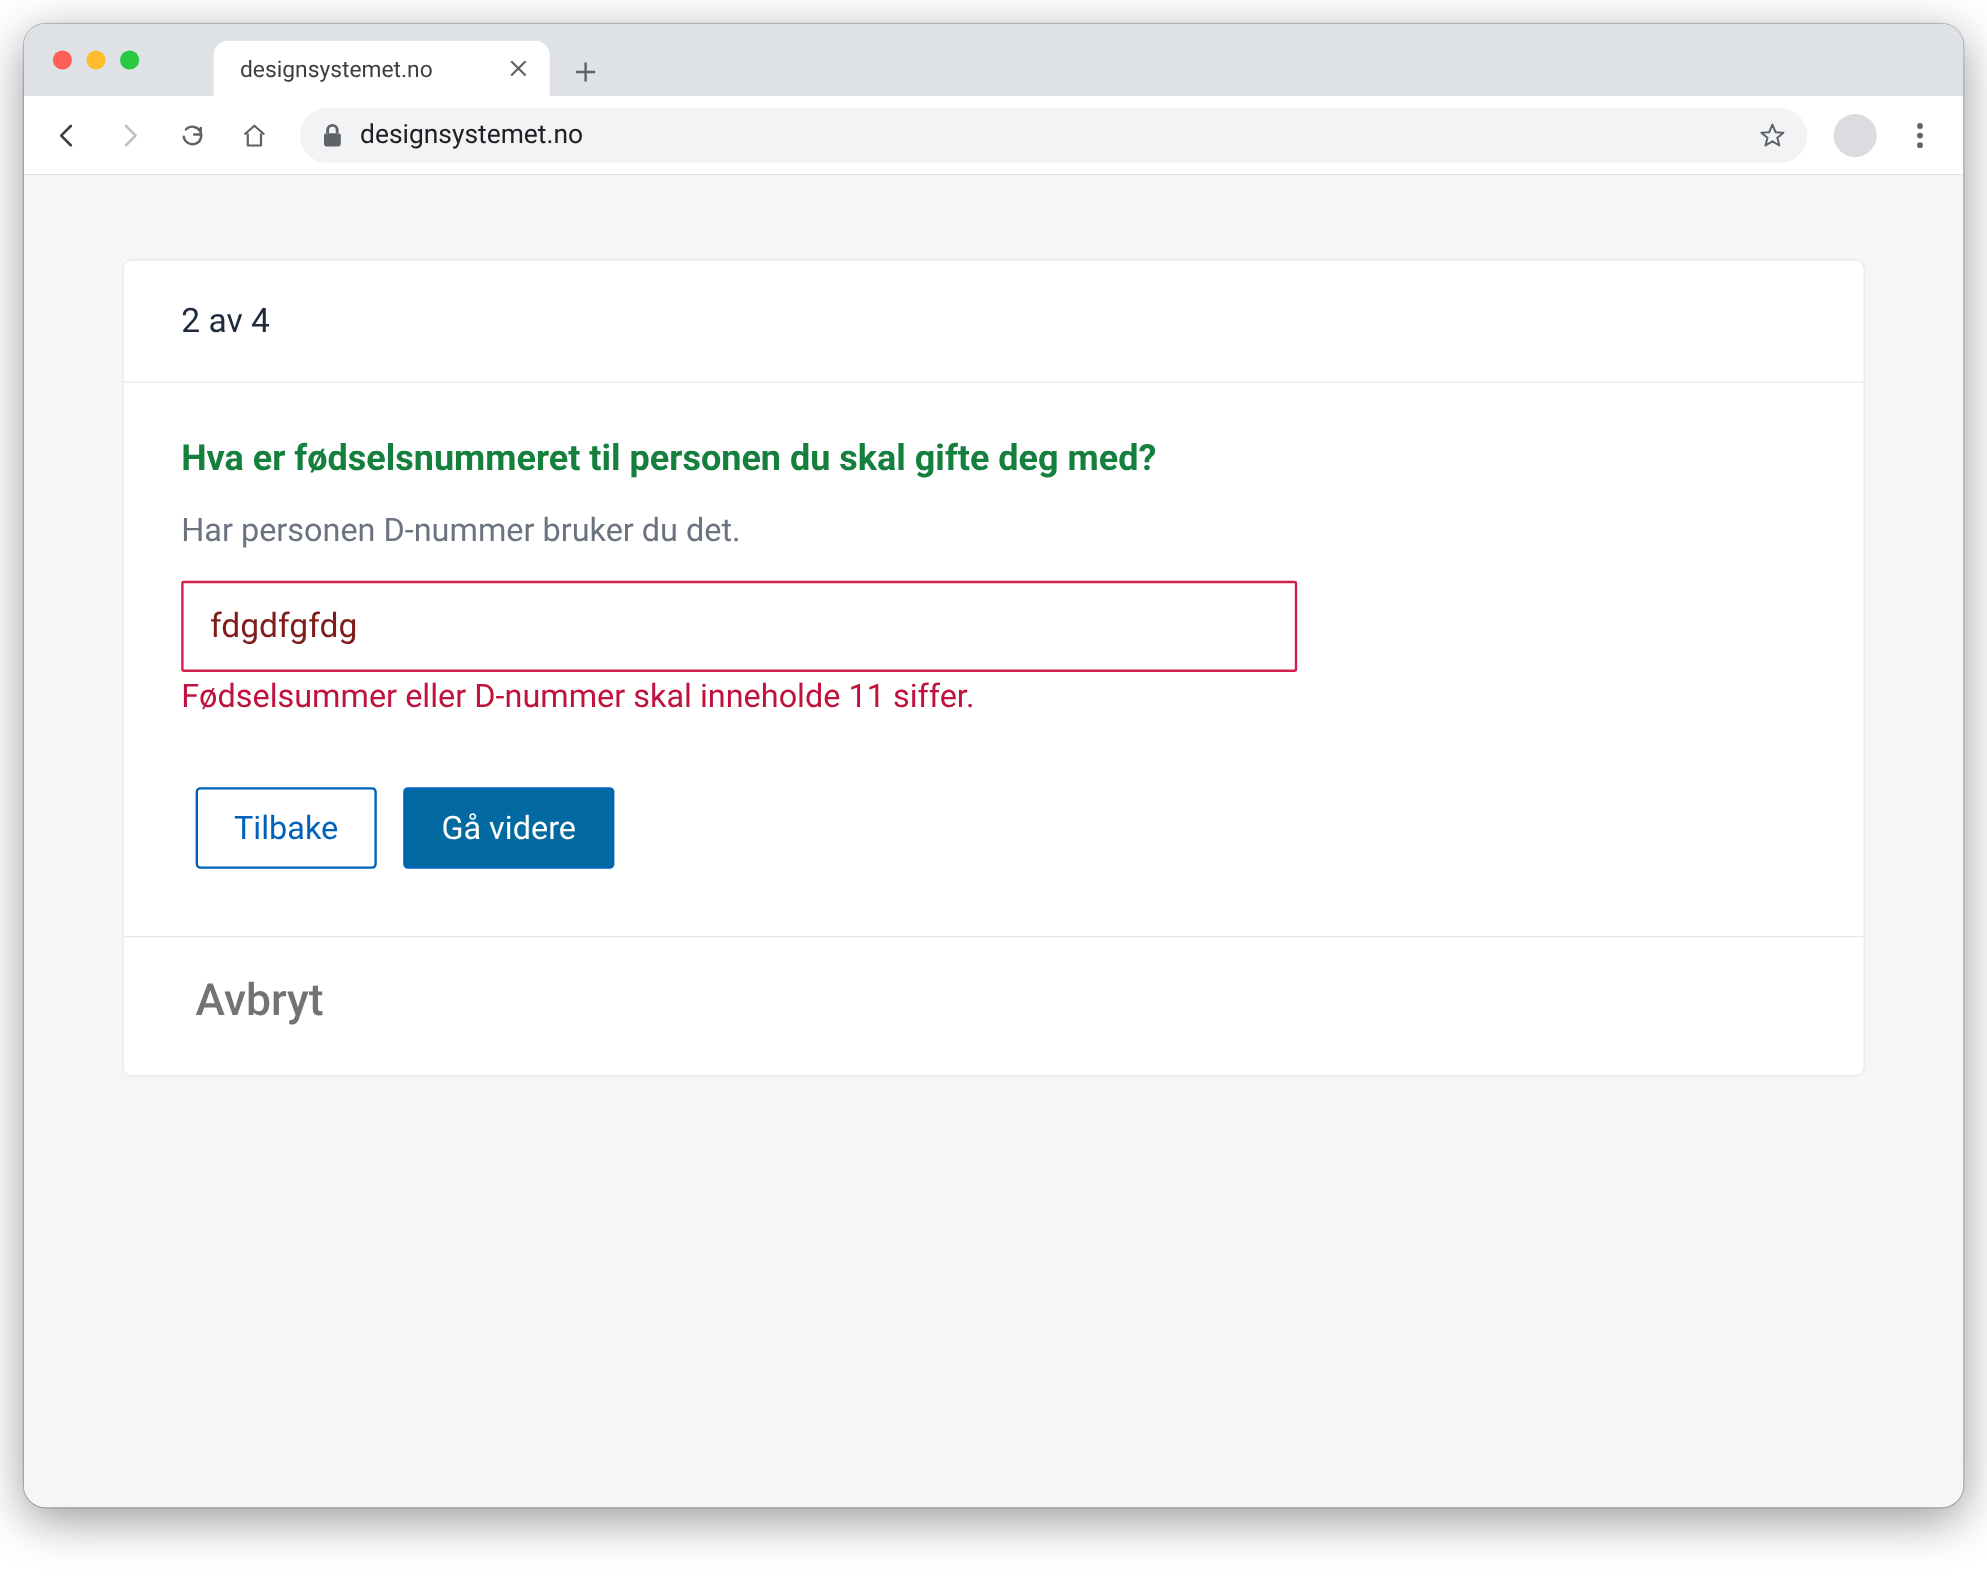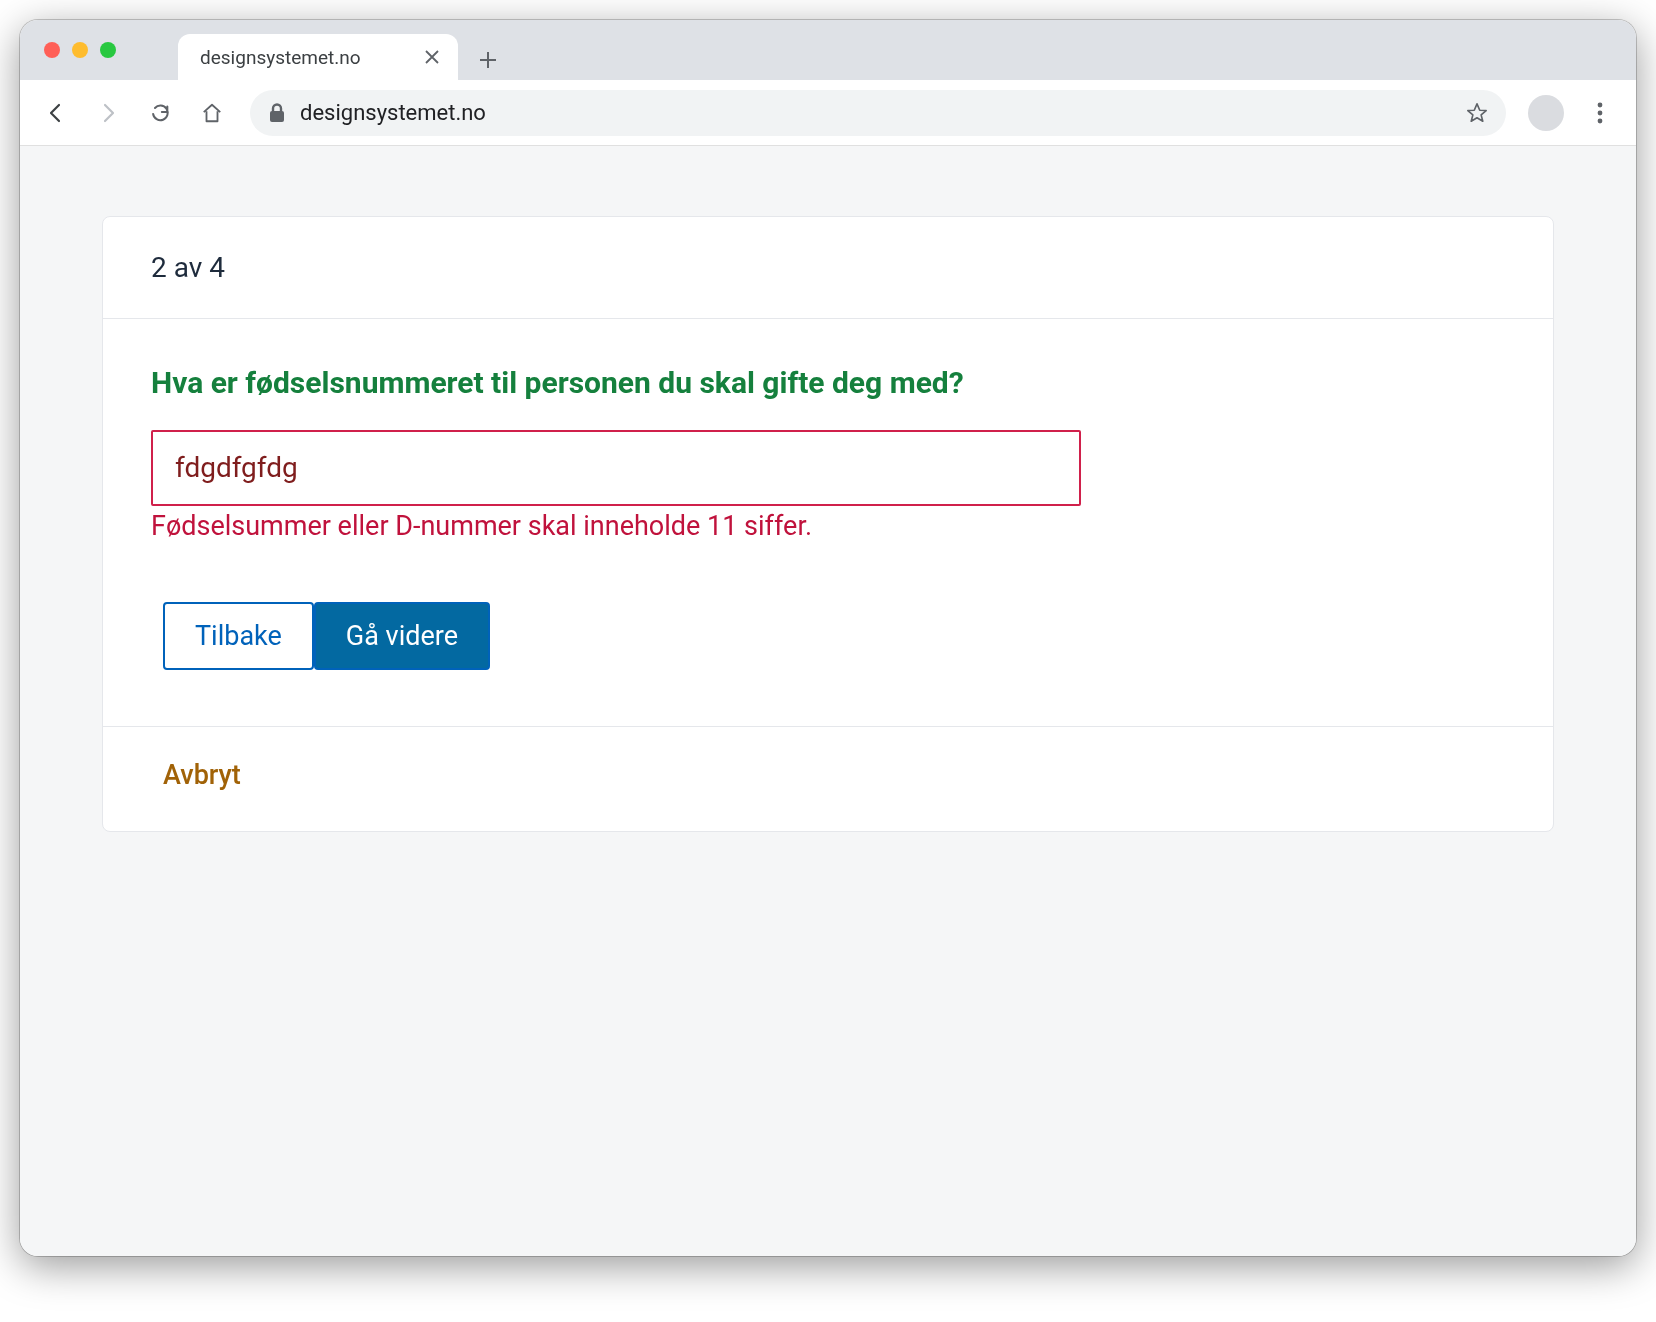--- a/index.html
+++ b/index.html
@@ -201,20 +201,21 @@
     font-family: inherit;
     outline: none;
   }
   .error-msg {
     color: #c0123c;
     font-size: 27px;
     margin-top: 4px;
   }
   .button-row {
     display: flex;
+    gap: 22px;
     margin-top: 60px;
     padding-left: 12px;
   }
   .btn {
     height: 68px;
     padding: 0 30px;
     font-size: 27px;
     border-radius: 4px;
     cursor: pointer;
     display: flex;
@@ -230,22 +231,22 @@
   .btn-primary {
     background: #0369a1;
     color: #fff;
     border: 2px solid #0062ba;
   }
   .card-footer {
     border-top: 1px solid #e5e7eb;
     padding: 32px 48px 40px 60px;
   }
   .link-cancel {
-    color: #a16207;
-    font-size: 27px;
+    color: #737373;
+    font-size: 37px;
     font-weight: 500;
     text-decoration: none;
     cursor: pointer;
   }
   svg { display: block; }
 </style>
 </head>
 <body>
 
 <div class="browser-window">
@@ -318,20 +319,21 @@
 
   <div class="viewport">
 
     <div class="content-wrap">
       <div class="card">
         <div class="card-header">
           <span class="step-indicator">2 av 4</span>
         </div>
         <div class="card-body">
           <h1 class="question">Hva er fødselsnummeret til personen du skal gifte deg med?</h1>
+          <p class="hint">Har personen D-nummer bruker du det.</p>
           <input type="text" class="text-input" value="fdgdfgfdg" style="">
           <p class="error-msg">Fødselsummer eller D-nummer skal inneholde 11 siffer.</p>
           <div class="button-row">
             <button class="btn btn-secondary">Tilbake</button>
             <button class="btn btn-primary">Gå videre</button>
           </div>
         </div>
         <div class="card-footer">
           <a class="link-cancel">Avbryt</a>
         </div>

